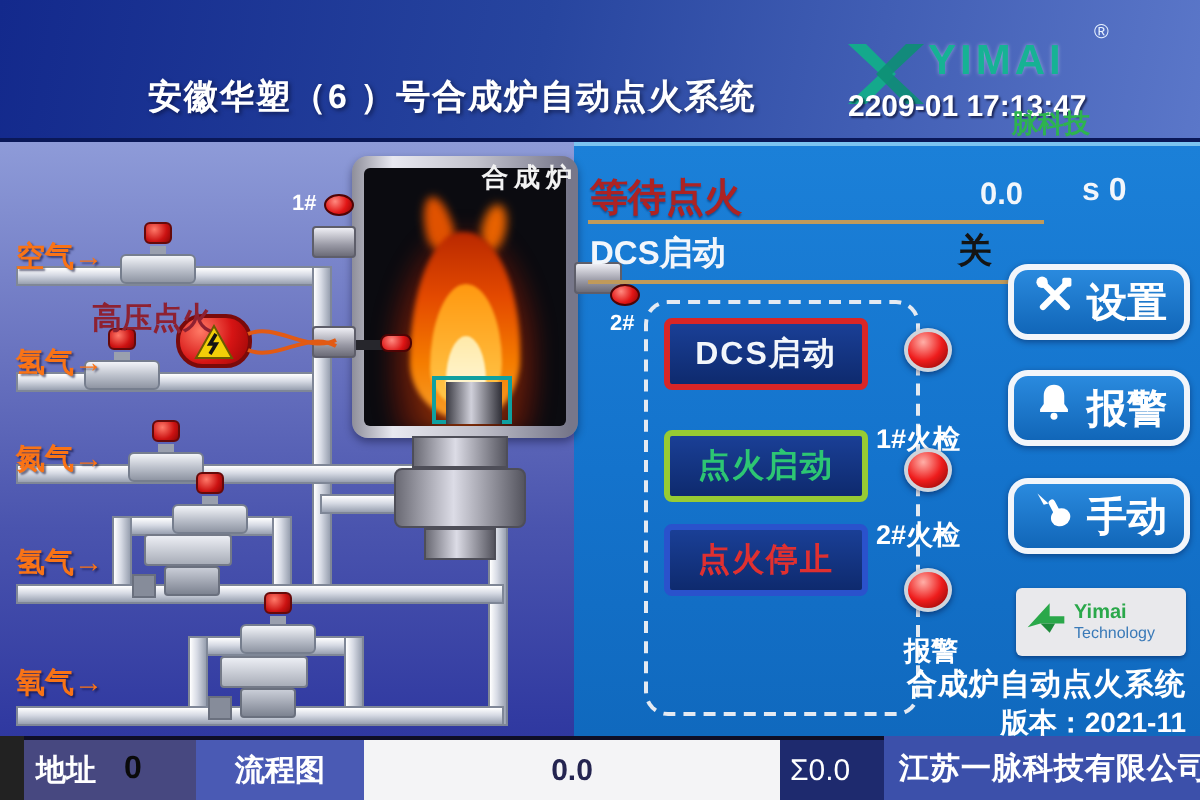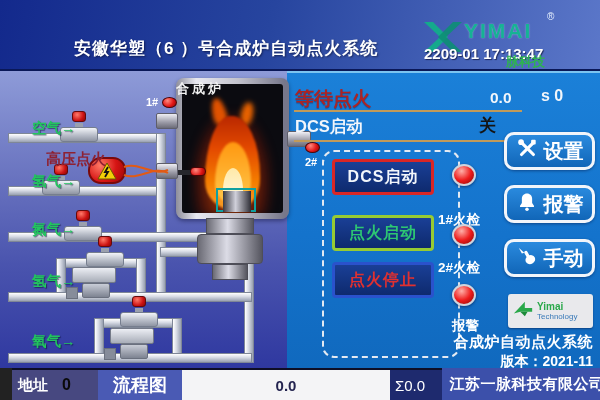--- a/index.html
+++ b/index.html
@@ -53,21 +53,21 @@
     background:linear-gradient(180deg,#c9cdd7,#7d8391);border:1px solid #6a707e;border-radius:2px;}
   .mvalve::after{content:"";position:absolute;left:-7px;top:19px;width:10px;height:10px;
     background:#868c9a;border:1px solid #6a707e;}
 
   
   .furnace{left:176px;top:78px;width:113px;height:141px;z-index:2;
     background:linear-gradient(90deg,#8e8e9a,#e8e8f0 18%,#c2c2cc 55%,#77778a 96%);
     border-radius:8px;box-shadow:0 2px 4px rgba(0,0,30,.4);}
   .furn-in{position:absolute;left:6px;top:6px;right:6px;bottom:6px;background:#0b0b10;
     border-radius:3px;overflow:hidden;}
-  .furn-label{position:absolute;left:0;right:0;top:2px;text-align:left;color:#f2f2f2;
+  .furn-label{position:absolute;left:0;right:0;top:2px;text-align:right;color:#f2f2f2;
     font-size:13px;font-weight:bold;letter-spacing:3px;z-index:4;}
   .fl{position:absolute;}
   .fl-glow{left:10px;top:28px;width:80px;height:104px;
     background:radial-gradient(ellipse at 50% 68%,rgba(255,90,0,.85),rgba(190,30,0,.3) 58%,transparent 75%);
     filter:blur(4px);}
   .fl-outer{left:23px;top:32px;width:55px;height:94px;
     background:linear-gradient(180deg,#b92800 0%,#e44a00 35%,#f57d00 70%,#f8a02a 100%);
     border-radius:48% 52% 46% 54% / 72% 66% 34% 32%;filter:blur(1.2px);}
   .fl-wisp1{left:30px;top:14px;width:14px;height:28px;background:#e05200;
     border-radius:50% 50% 50% 50%/65% 65% 35% 35%;filter:blur(2px);transform:rotate(-14deg);}
@@ -89,22 +89,22 @@
 
   
   .roval{width:15px;height:11px;border-radius:50%;z-index:4;
     background:radial-gradient(circle at 35% 30%,#ff8a80,#e21616 55%,#8a0404);
     border:1px solid #4e0404;}
   .sphere{width:24px;height:22px;border-radius:50%;z-index:4;
     background:radial-gradient(circle at 38% 28%,#ffb0a8,#ee1c1c 52%,#7e0404);
     border:2px solid #cfd4dc;box-shadow:0 1px 3px rgba(0,0,40,.5);}
 
   
-  .gaslbl{color:#22c55e;font-size:14.5px;font-weight:bold;z-index:4;
-    text-shadow:1px 1px 1px rgba(10,10,50,.55);margin-left:24px;}
+  .gaslbl{color:#f97316;font-size:14.5px;font-weight:bold;z-index:4;
+    text-shadow:1px 1px 1px rgba(10,10,50,.55);}
   .hvlbl{color:#8e2131;font-size:15px;font-weight:bold;z-index:4;}
   .taglbl{color:#fff;font-size:11px;font-weight:bold;z-index:4;}
 
   
   .igniter{left:88px;top:157px;width:38px;height:27px;border-radius:13px;z-index:3;
     background:radial-gradient(circle at 30% 28%,#ff7a66,#d61414 55%,#9a0606);
     border:2px solid #7a0a0a;display:flex;align-items:center;justify-content:center;}
   .wires{left:122px;top:160px;z-index:3;}
   .rod{left:178px;top:170px;width:14px;height:5px;background:#26262c;z-index:4;}
   .rodtip{left:190px;top:167px;width:16px;height:9px;border-radius:4px;z-index:4;
@@ -146,21 +146,21 @@
   .sysname{right:7px;top:333px;color:#fff;font-size:15px;font-weight:bold;z-index:4;letter-spacing:.5px;}
   .version{right:7px;top:353px;color:#fff;font-size:14px;font-weight:bold;z-index:4;}
 
   
   .bbar{left:12px;top:368px;width:600px;height:32px;display:flex;z-index:5;}
   .seg{height:32px;display:flex;align-items:center;border-top:2px solid #0e0e26;}
   .seg1{width:86px;background:#474880;padding-left:6px;gap:14px;}
   .seg1 .al{color:#fff;font-size:15px;font-weight:bold;}
   .seg1 .av{color:#0a0a0a;font-size:16px;font-weight:bold;}
   .seg2{width:84px;background:#4a5ab4;justify-content:center;color:#fff;
-    font-size:18px;font-weight:bold;cursor:pointer;}
+    font-size:15px;font-weight:bold;cursor:pointer;}
   .seg3{width:208px;background:#f4f4f6;justify-content:center;color:#242450;
     font-size:15px;font-weight:bold;}
   .seg4{width:52px;background:#1e2a6e;color:#fff;font-size:15px;padding-left:5px;}
   .seg5{flex:1;background:#3c50aa;border-top:none;justify-content:center;color:#fff;
     font-size:15px;font-weight:bold;letter-spacing:.5px;}
 </style>
 </head>
 <body>
 
 <div id="app">

